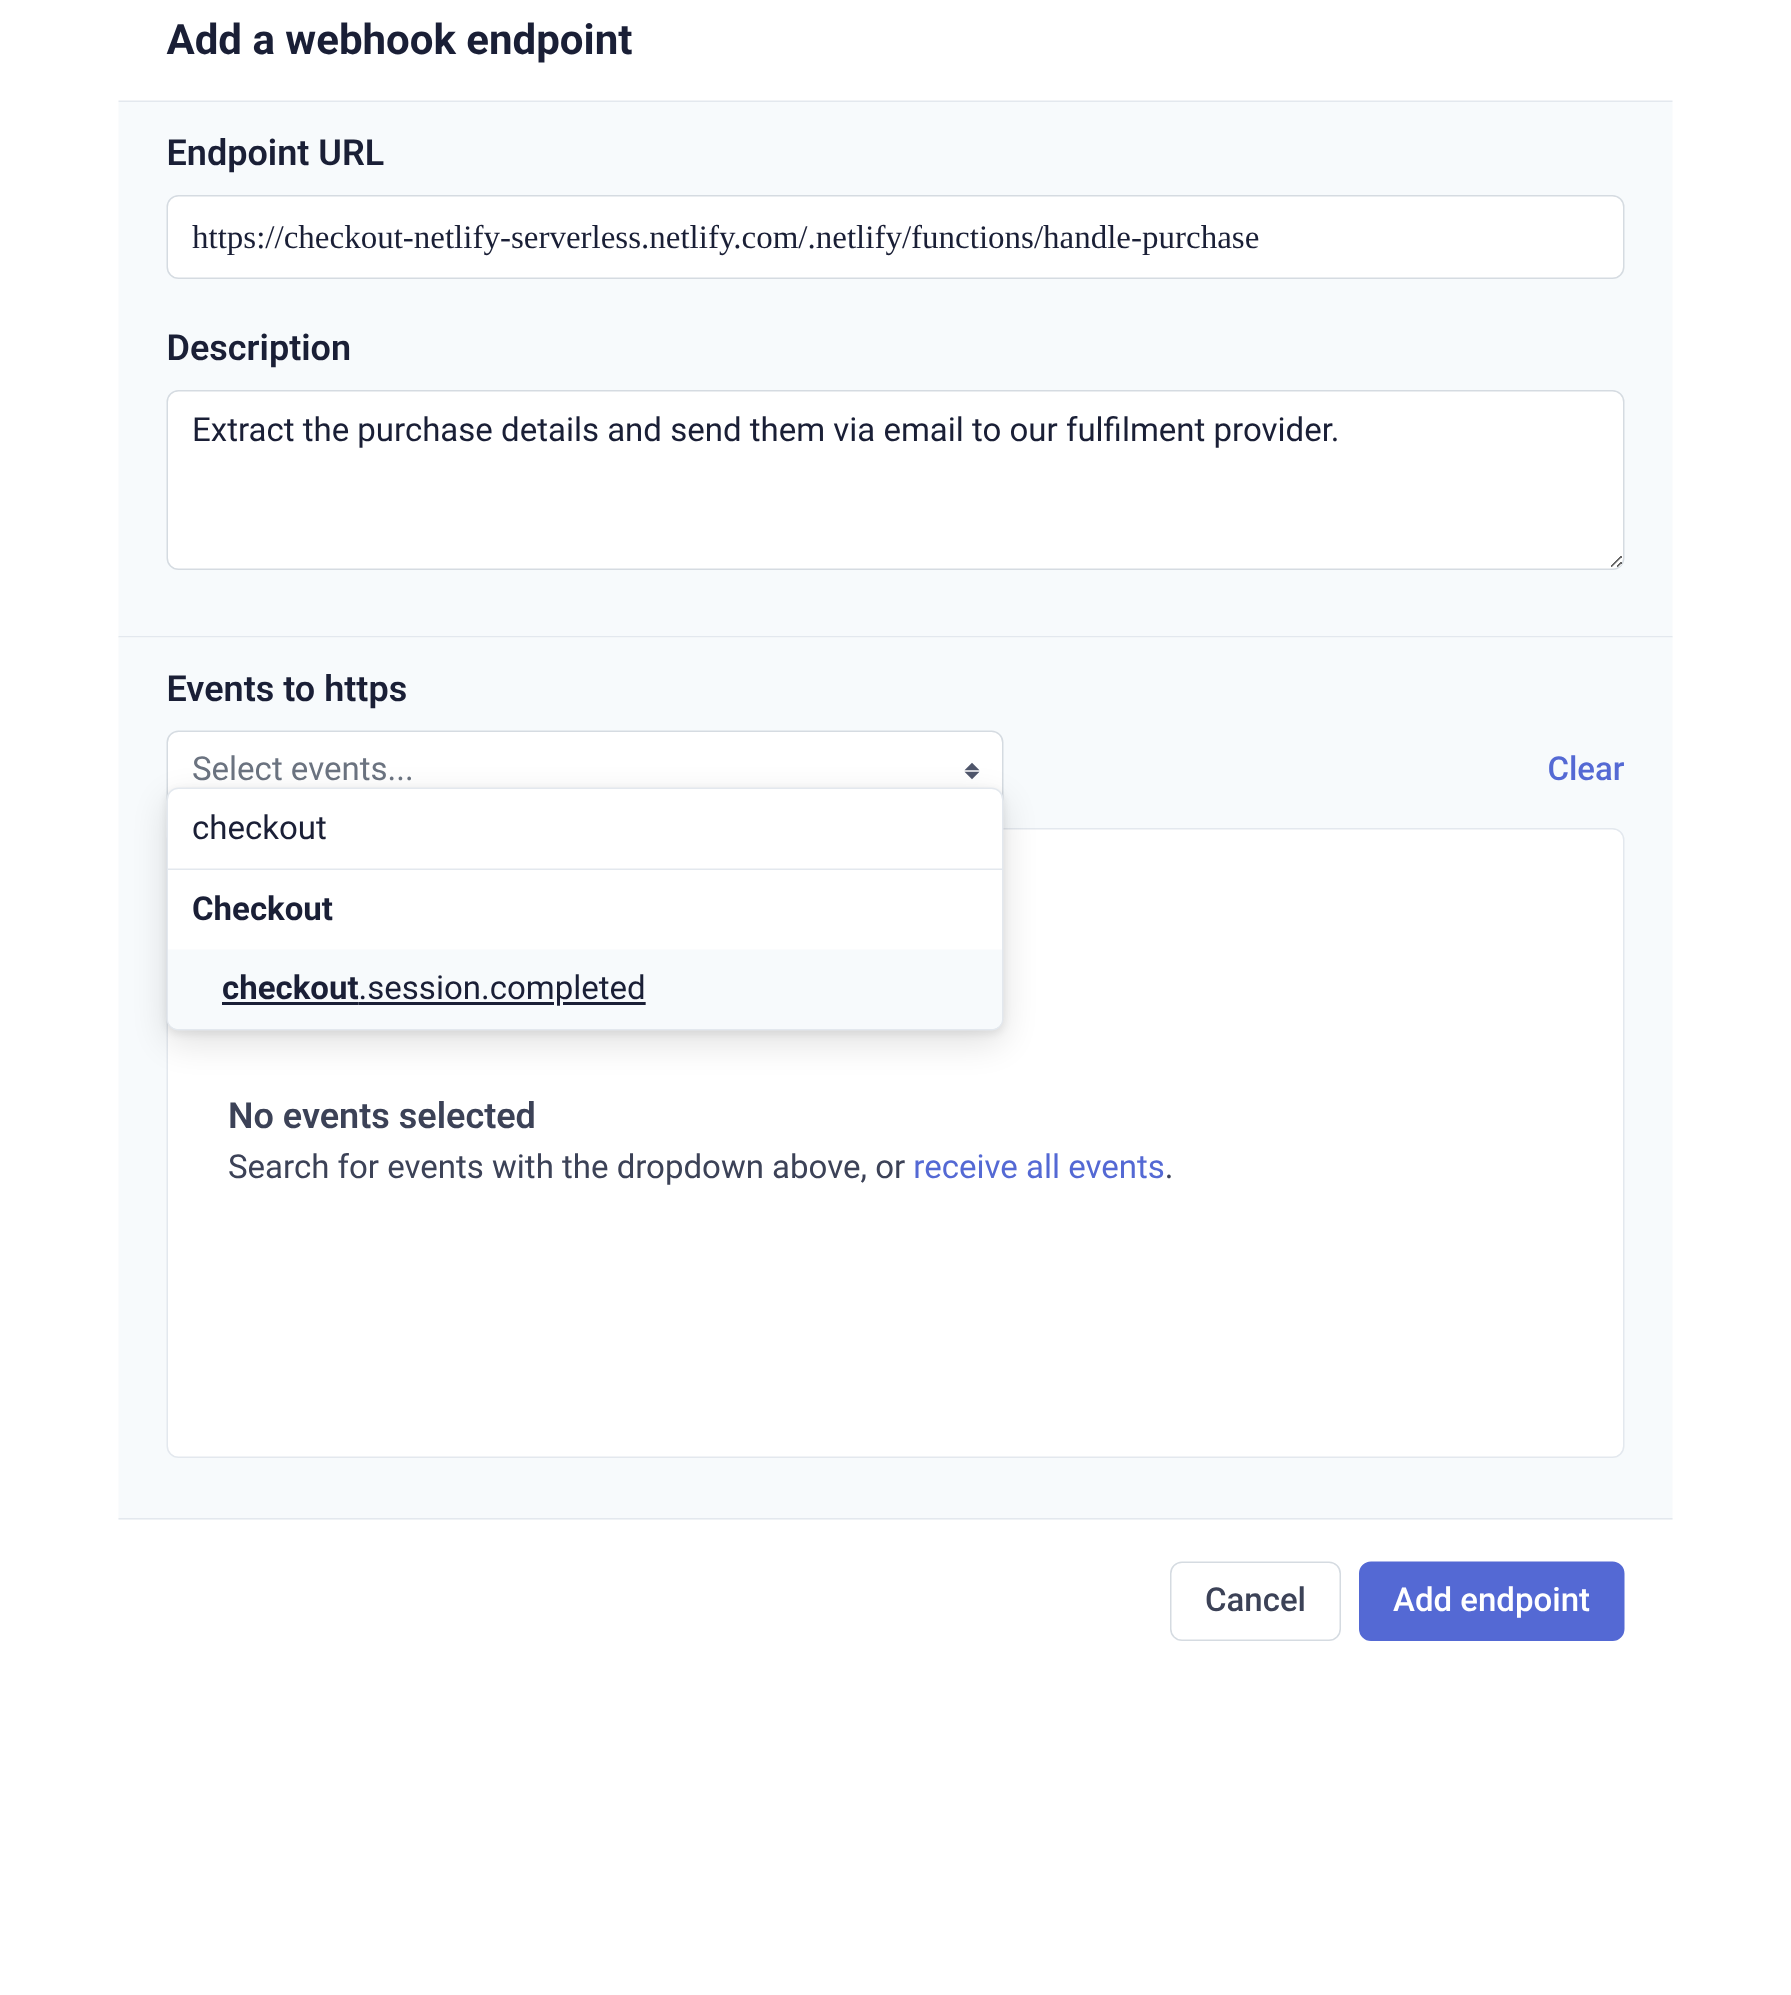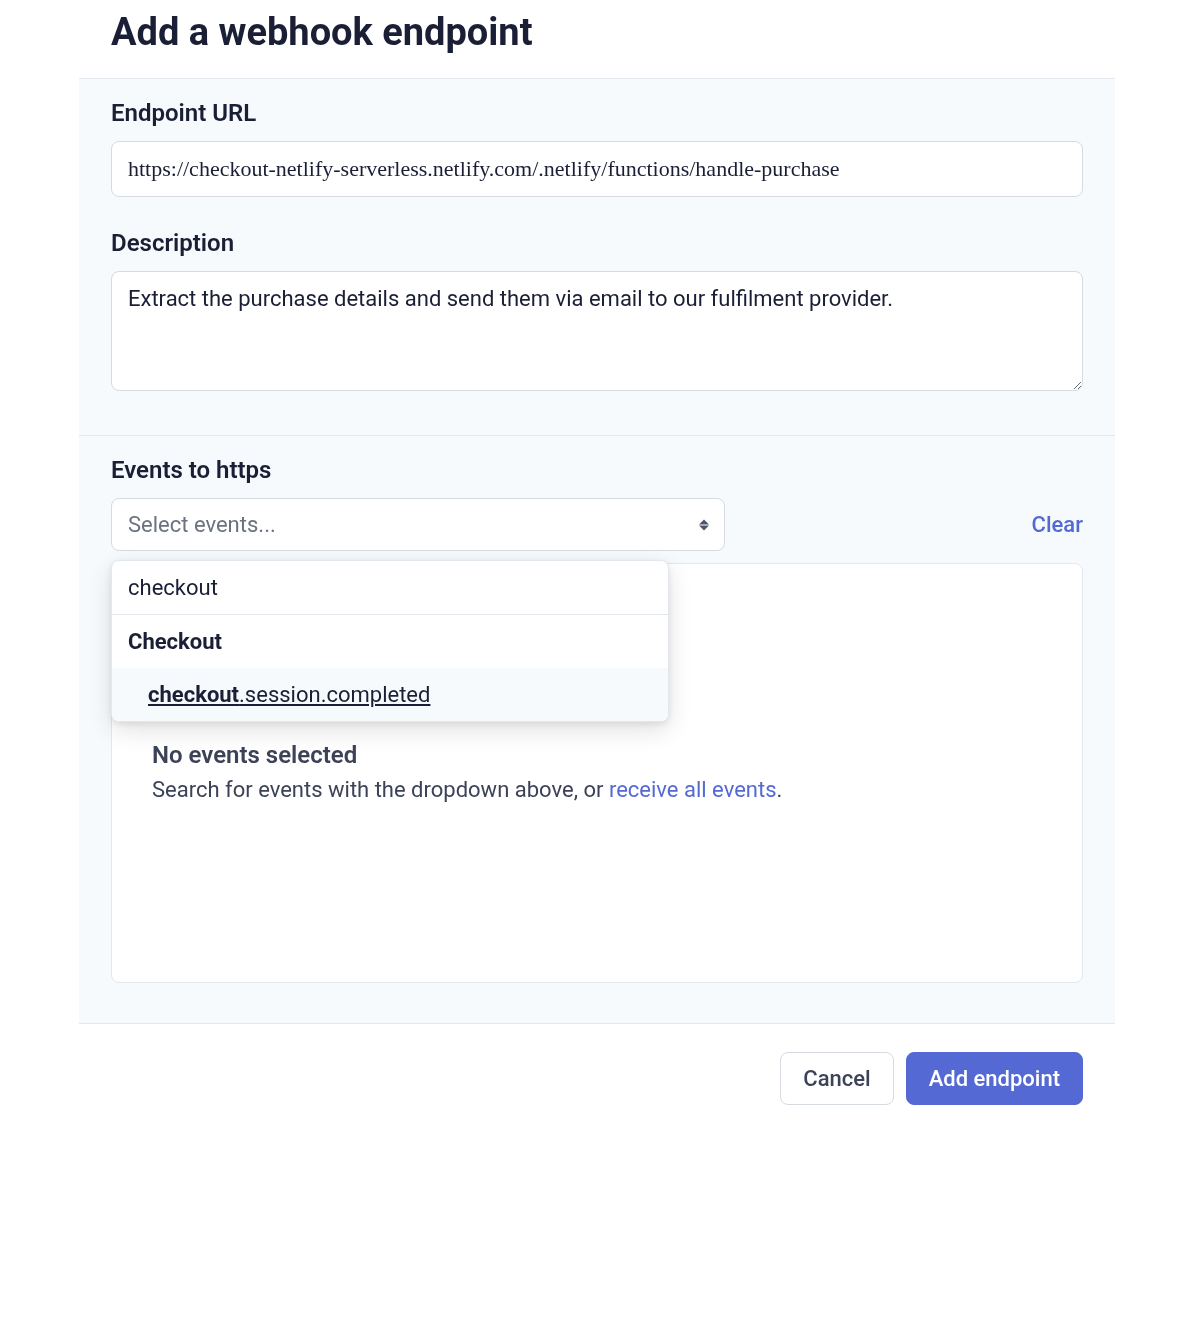--- a/index.html
+++ b/index.html
@@ -15,21 +15,21 @@
     }
     .modal {
       width: 1036px;
       margin: 0 auto;
     }
     .header {
       padding: 10px 32px 24px 32px;
       border-bottom: 1px solid #e3e8ee;
     }
     .header h1 {
-      font-size: 38px;
+      font-size: 28px;
       font-weight: 700;
       color: #1a1f36;
     }
     .section {
       padding: 20px 32px 40px 32px;
       background: #f7fafc;
       border-bottom: 1px solid #e3e8ee;
     }
     .section-events {
       padding: 20px 32px 40px 32px;
@@ -74,21 +74,21 @@
     }
     .events-row {
       display: flex;
       justify-content: space-between;
       align-items: center;
       gap: 20px;
       margin-bottom: 12px;
     }
     .select-wrapper {
       position: relative;
-      width: 614px;
+      width: 558px;
     }
     .select-input {
       width: 100%;
       padding: 13px 44px 13px 16px;
       font-size: 22px;
       border: 1px solid #d5dbe1;
       border-radius: 8px;
       background: #ffffff;
       color: #6b7380;
       font-family: inherit;
@@ -119,21 +119,21 @@
     }
     .clear-link {
       color: #5469d4;
       font-size: 22px;
       font-weight: 500;
       cursor: pointer;
       text-decoration: none;
     }
     .dropdown {
       position: absolute;
-      top: 124px;
+      top: 100px;
       left: 32px;
       width: 558px;
       background: #ffffff;
       border: 1px solid #e3e8ee;
       border-radius: 8px;
       box-shadow: 0 8px 24px rgba(0,0,0,0.12), 0 2px 6px rgba(0,0,0,0.08);
       z-index: 10;
       overflow: hidden;
     }
     .dropdown-search {

